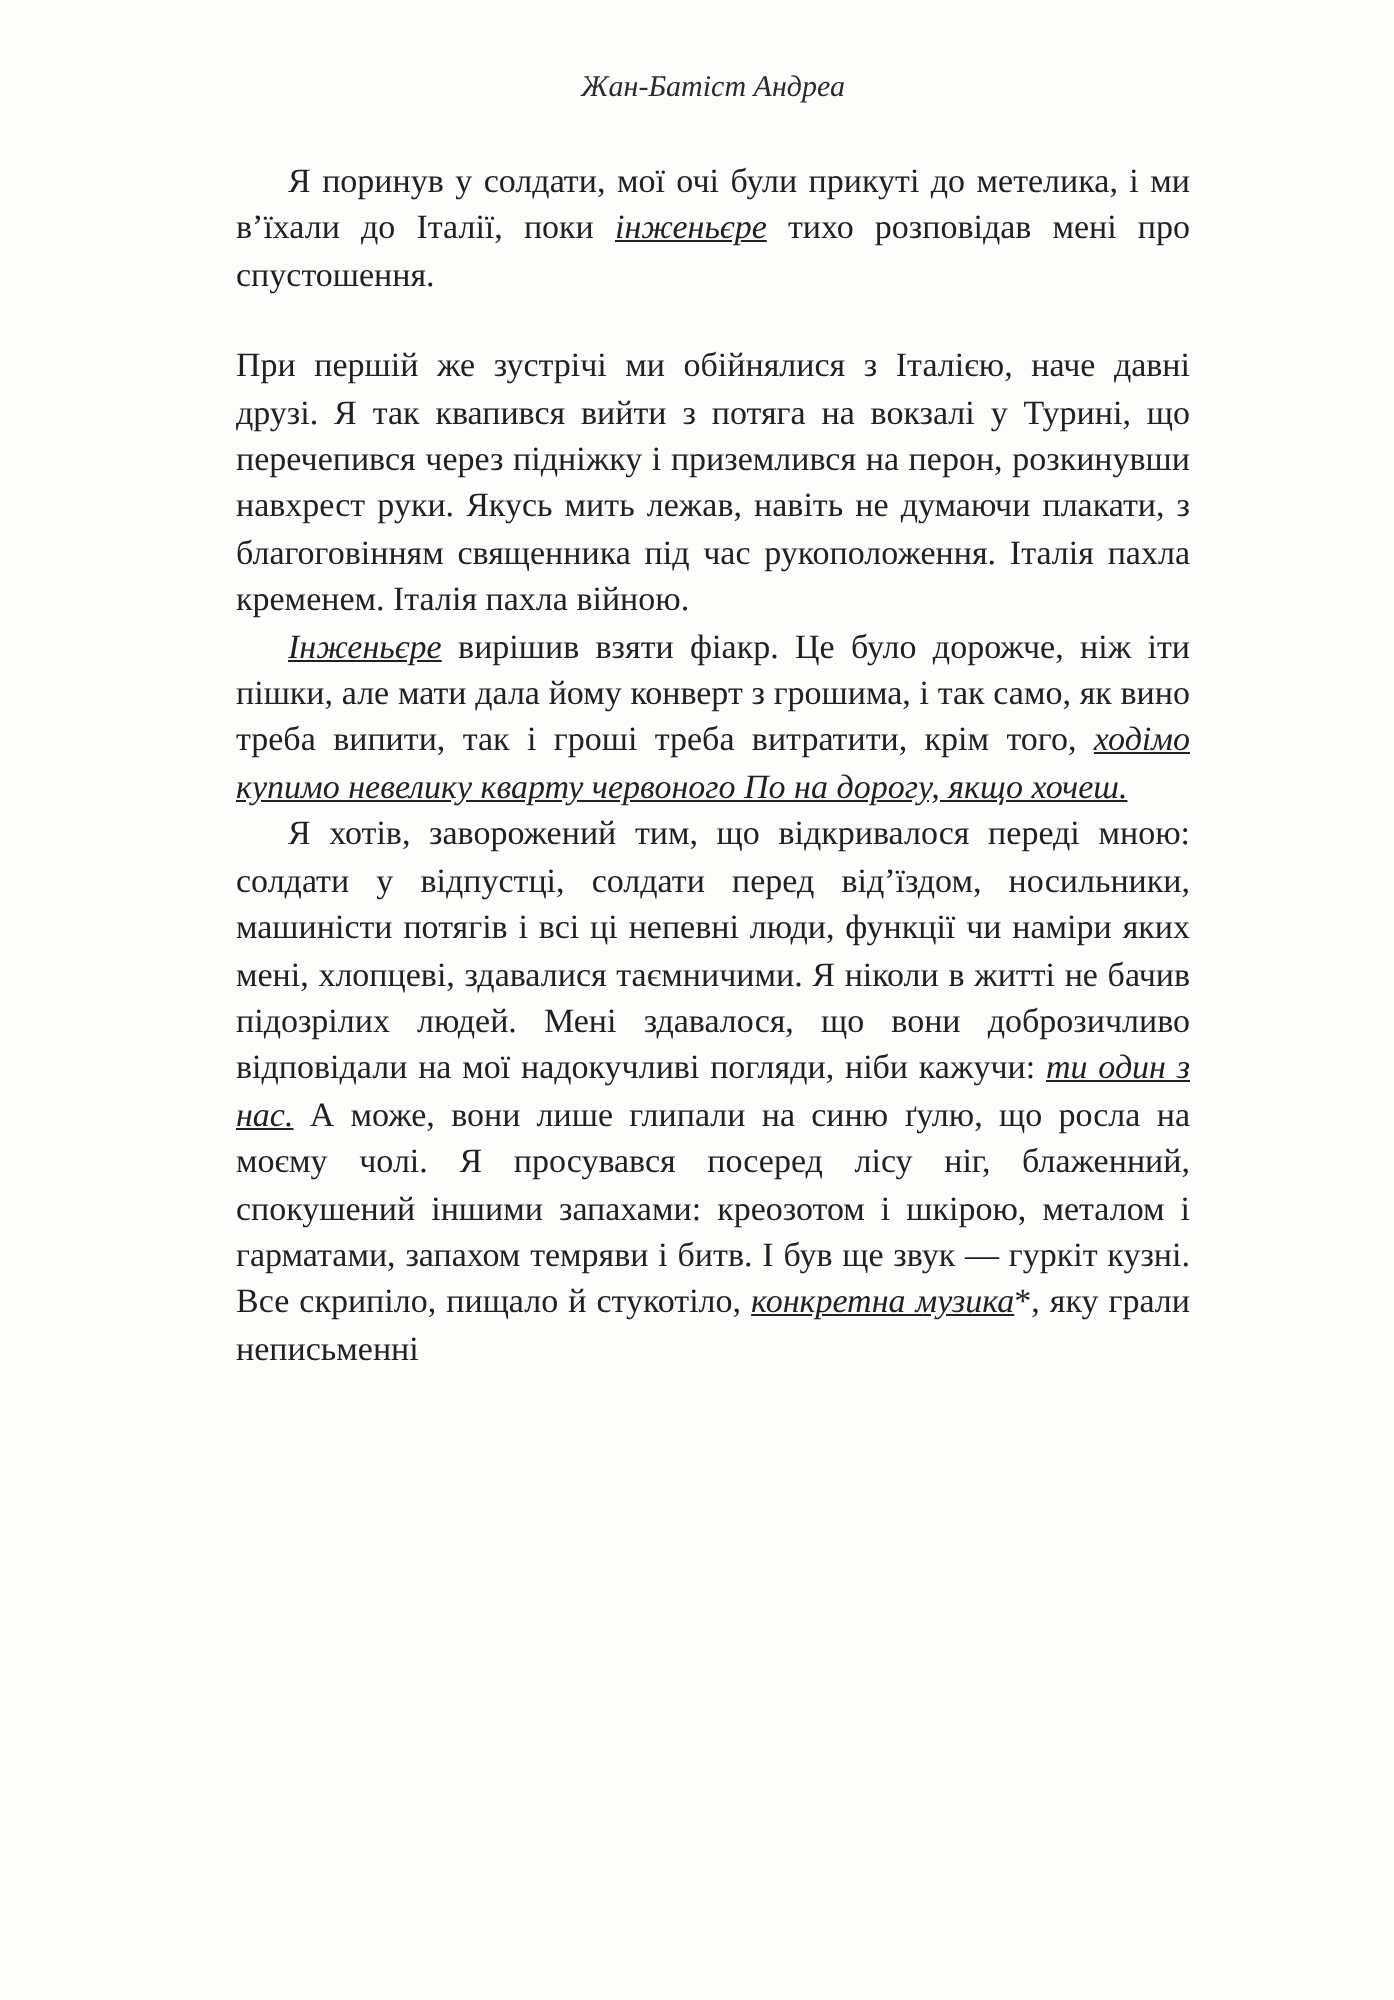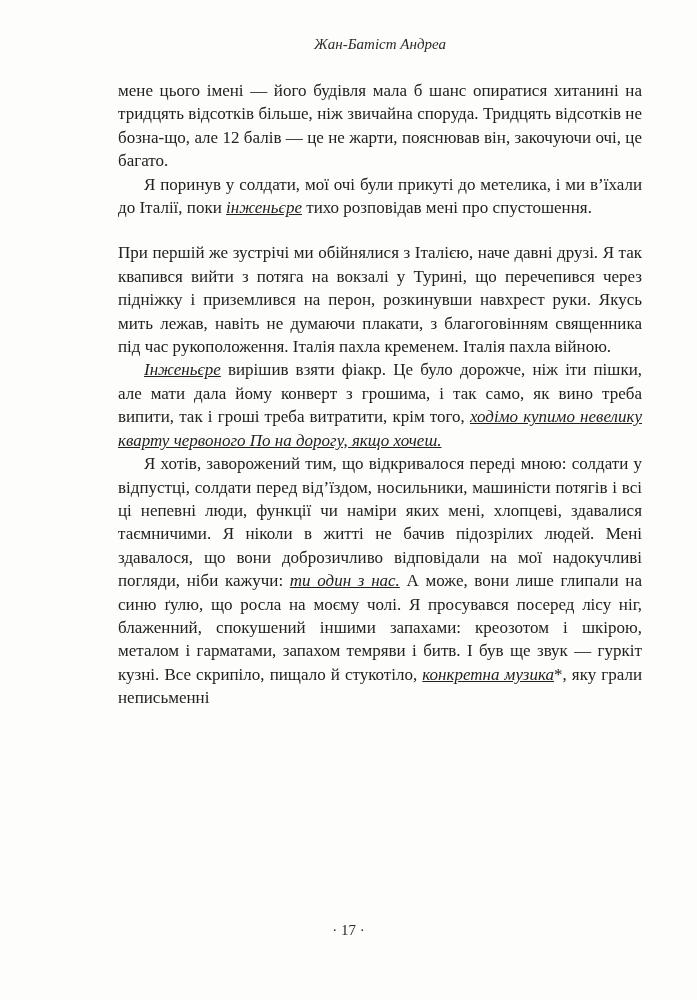--- a/index.html
+++ b/index.html
@@ -9,21 +9,21 @@
   }
   .page {
     position: relative;
     width: 697px;
     height: 1000px;
     margin: 0 auto;
     background: #fdfdfb;
     color: #212121;
     font-family: "Liberation Serif", "DejaVu Serif", serif;
     box-sizing: border-box;
-    padding: 36px 55px 0 118px;
+    padding: 36px 102px 0 118px;
     overflow: hidden;
   }
   .header {
     text-align: center;
     font-style: italic;
     font-size: 15px;
     color: #2a2a2a;
     margin-bottom: 26px;
   }
   .body-text {
@@ -79,22 +79,20 @@
     color: #2a2a2a;
   }
 </style>
 </head>
 <body>
 
 <div class="page">
   <div class="header">Жан-Батіст Андреа</div>
 
   <div class="body-text">
-      <p class=""><span>мене цього імені — його будівля мала б шанс опиратися хитанині на тридцять відсотків більше, ніж звичайна споруда. Тридцять відсотків не бозна-що, але 12 балів — це не жарти, пояснював він, закочуючи очі, це багато.</span></p>
       <p class="indent "><span>Я поринув у солдати, мої очі були прикуті до метелика, і ми в’їхали до Італії, поки </span><span class="italic">інженьєре</span><span> тихо розповідав мені про спустошення.</span></p>
       <p class="space-before "><span>При першій же зустрічі ми обійнялися з Італією, наче давні друзі. Я так квапився вийти з потяга на вокзалі у Турині, що перечепився через підніжку і приземлився на перон, розкинувши навхрест руки. Якусь мить лежав, навіть не думаючи плакати, з благоговінням священника під час рукоположення. Італія пахла кременем. Італія пахла війною.</span></p>
       <p class="indent "><span class="italic">Інженьєре</span><span> вирішив взяти фіакр. Це було дорожче, ніж іти пішки, але мати дала йому конверт з грошима, і так само, як вино треба випити, так і гроші треба витратити, крім того, </span><span class="italic">ходімо купимо невелику кварту червоного По на дорогу, якщо хочеш.</span></p>
       <p class="indent justify-last"><span>Я хотів, заворожений тим, що відкривалося переді мною: солдати у відпустці, солдати перед від’їздом, носильники, машиністи потягів і всі ці непевні люди, функції чи наміри яких мені, хлопцеві, здавалися таємничими. Я ніколи в житті не бачив підозрілих людей. Мені здавалося, що вони доброзичливо відповідали на мої надокучливі погляди, ніби кажучи: </span><span class="italic">ти один з нас.</span><span> А може, вони лише глипали на синю ґулю, що росла на моєму чолі. Я просувався посеред лісу ніг, блаженний, спокушений іншими запахами: креозотом і шкірою, металом і гарматами, запахом темряви і битв. І був ще звук — гуркіт кузні. Все скрипіло, пищало й стукотіло, </span><span class="italic">конкретна музика</span><span>*, яку грали неписьменні</span></p>
     </div>
 
 
-  <div class="page-number">· 17 ·</div>
 </div>
 
 </body></html>

